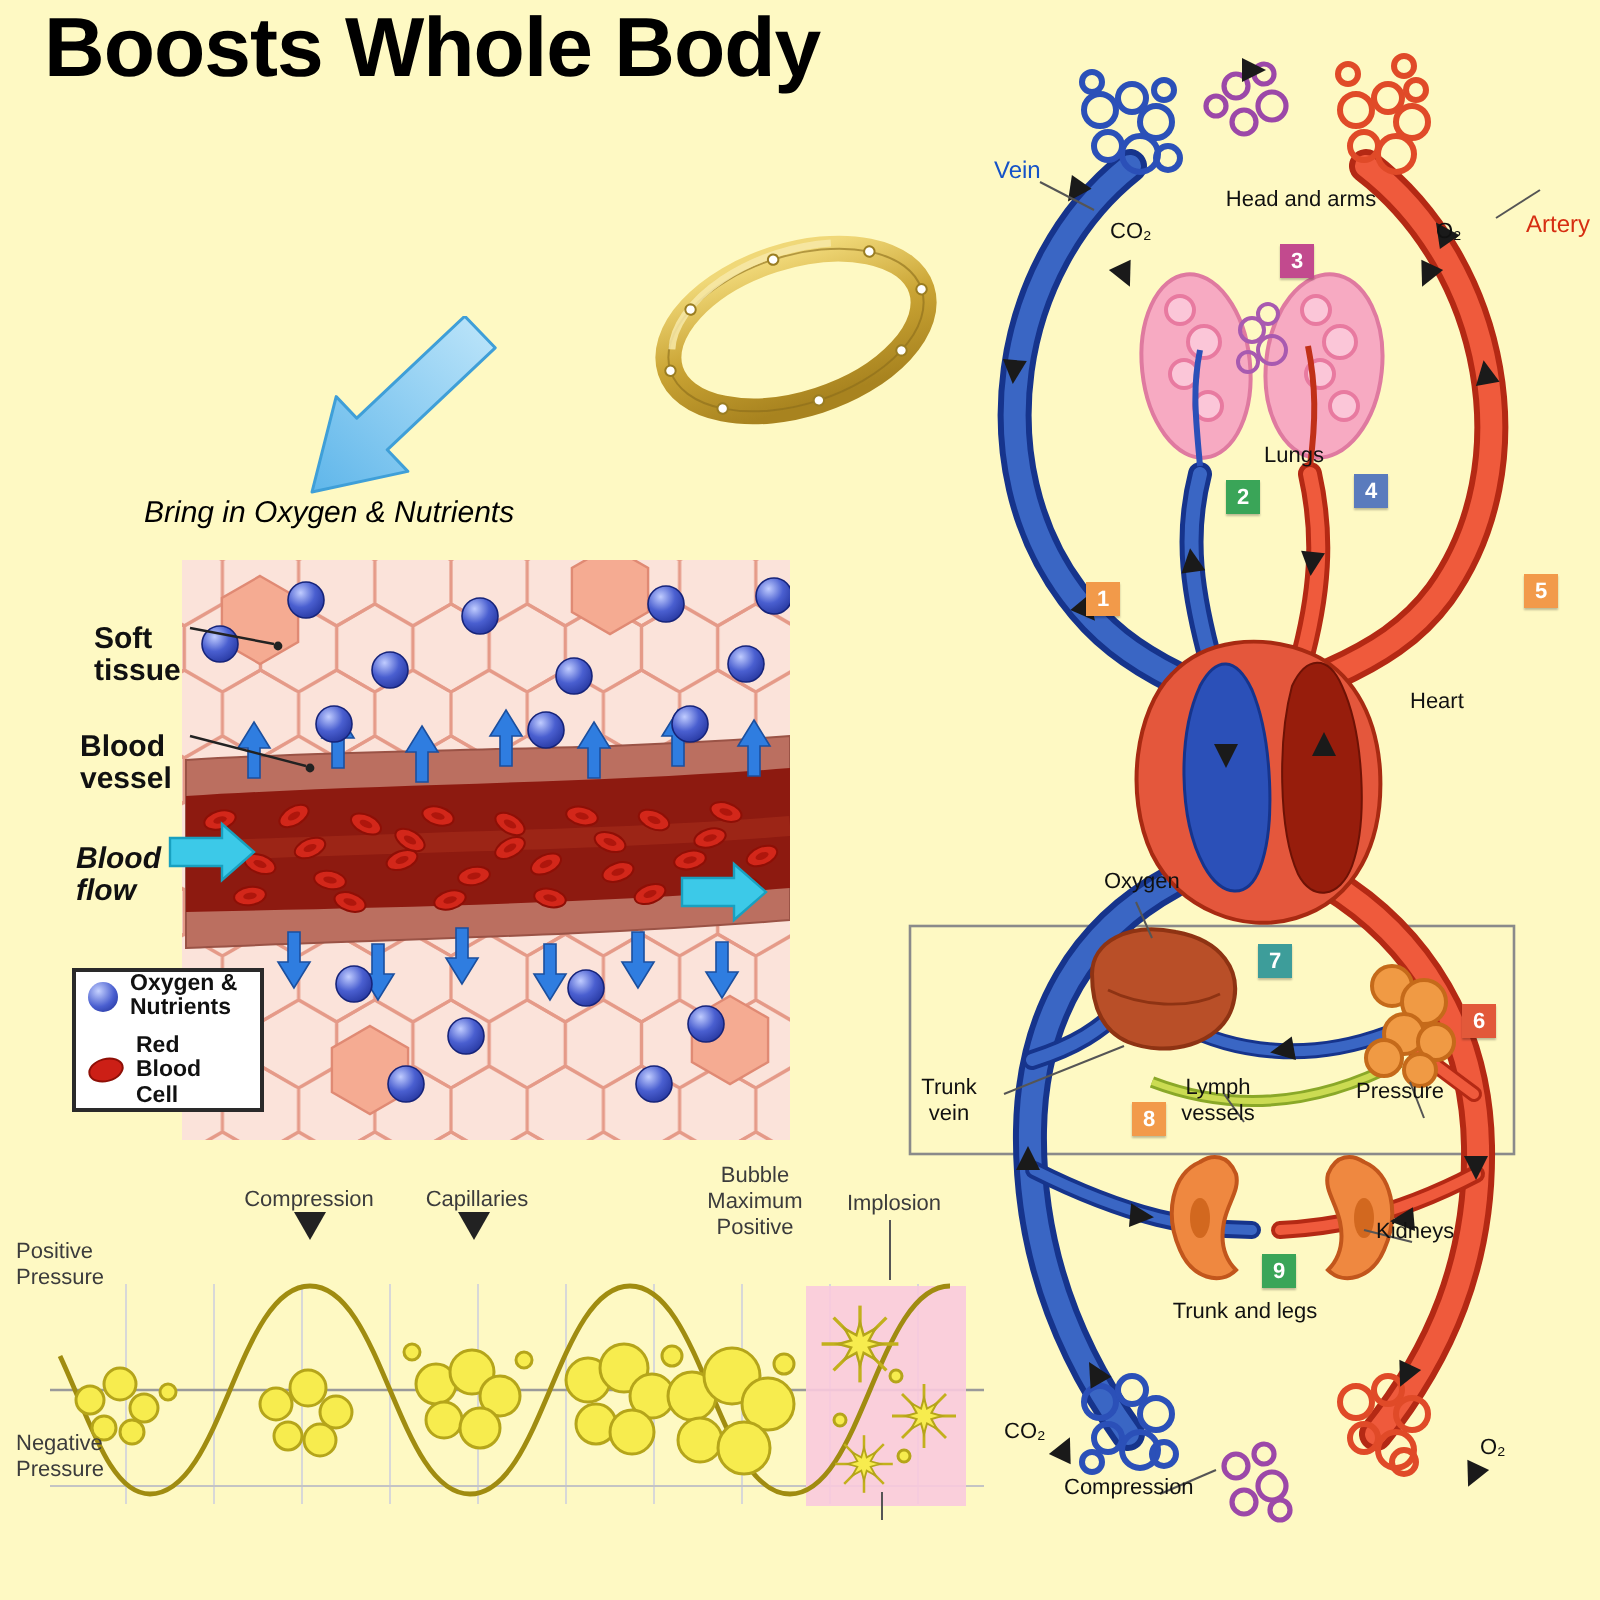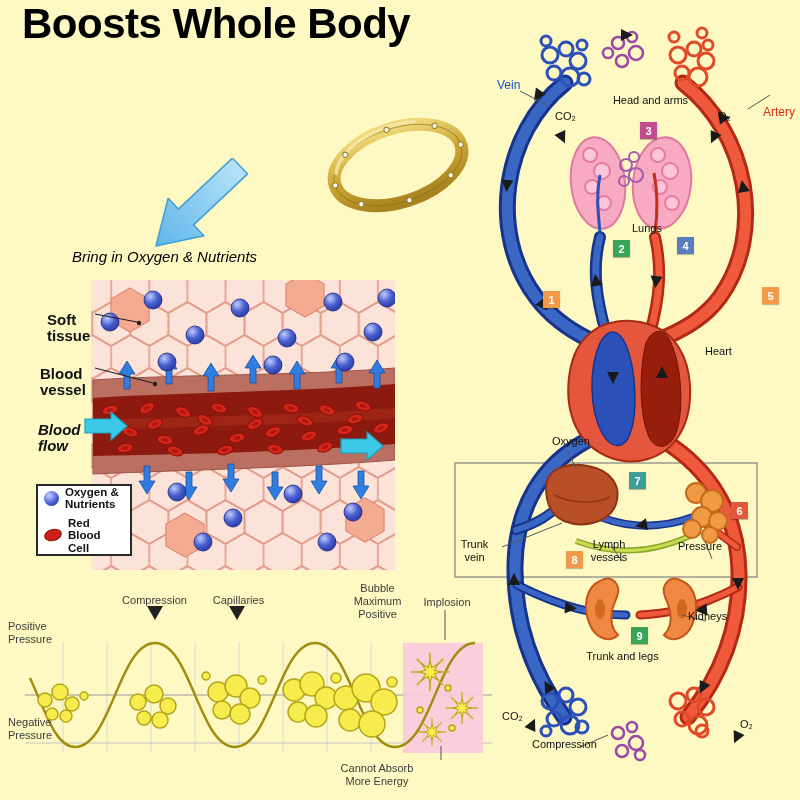--- a/index.html
+++ b/index.html
@@ -287,22 +287,20 @@
   <div class="lbl gray center" style="left:112px;top:594px;width:85px">Compression</div>
   <div class="lbl gray center" style="left:196px;top:594px;width:85px">Capillaries</div>
   <div class="lbl gray center" style="left:335px;top:582px;width:85px">Bubble
 Maximum
 Positive</div>
   <div class="lbl gray center" style="left:412px;top:596px;width:70px">Implosion</div>
   <div class="lbl gray" style="left:8px;top:620px">Positive
 Pressure</div>
   <div class="lbl gray" style="left:8px;top:716px">Negative
 Pressure</div>
-  <div class="lbl gray center" style="left:318px;top:762px;width:118px">Cannot Absorb
-More Energy</div>
 
   <svg style="left:450px;top:25px" width="350" height="750" viewBox="0 0 350 750">
     <defs>
       <path id="fa" d="M0 -7 L6 5 L-6 5 Z" fill="#1a1a1a"></path>
     </defs>
 
     <rect x="5" y="438" width="302" height="114" fill="none" stroke="#8a8a8a" stroke-width="1.3"></rect>
 
     <g fill="none" stroke-linecap="round">
       <path d="M115 58 C52 108,38 208,86 272 C100 291,116 303,138 314" stroke="#16348c" stroke-width="17"></path>

